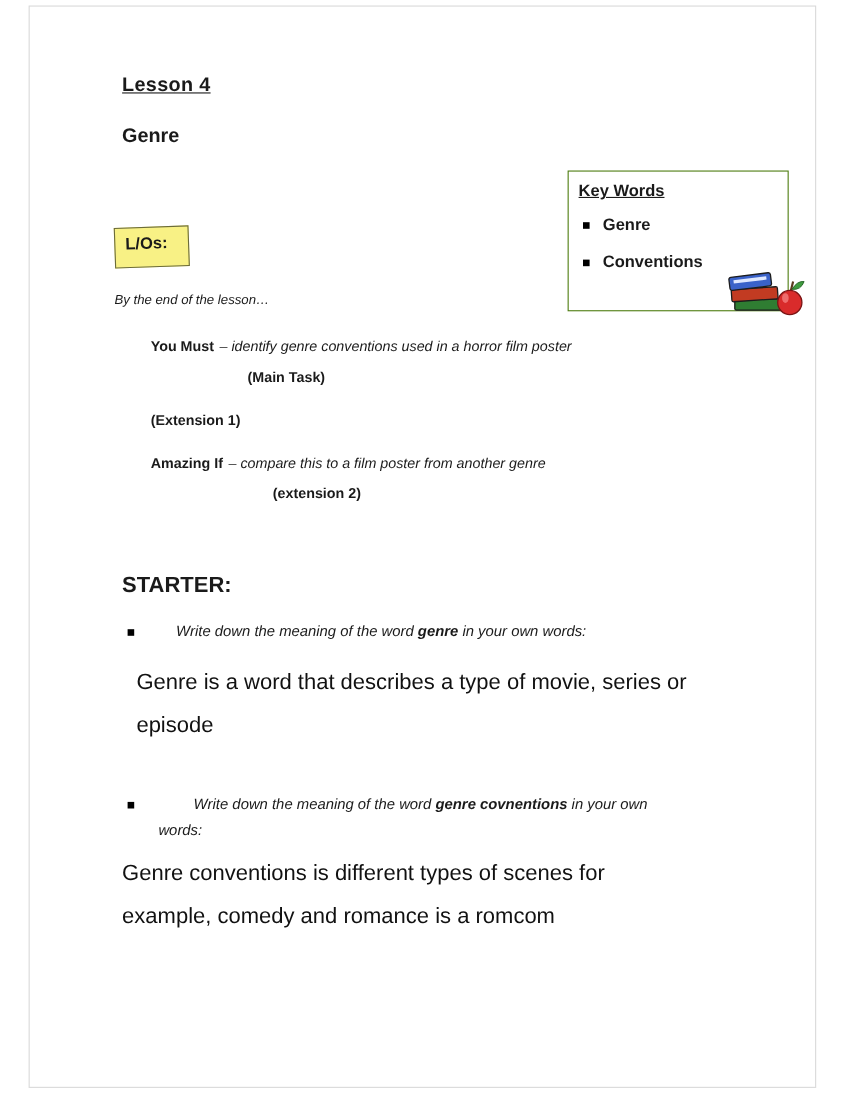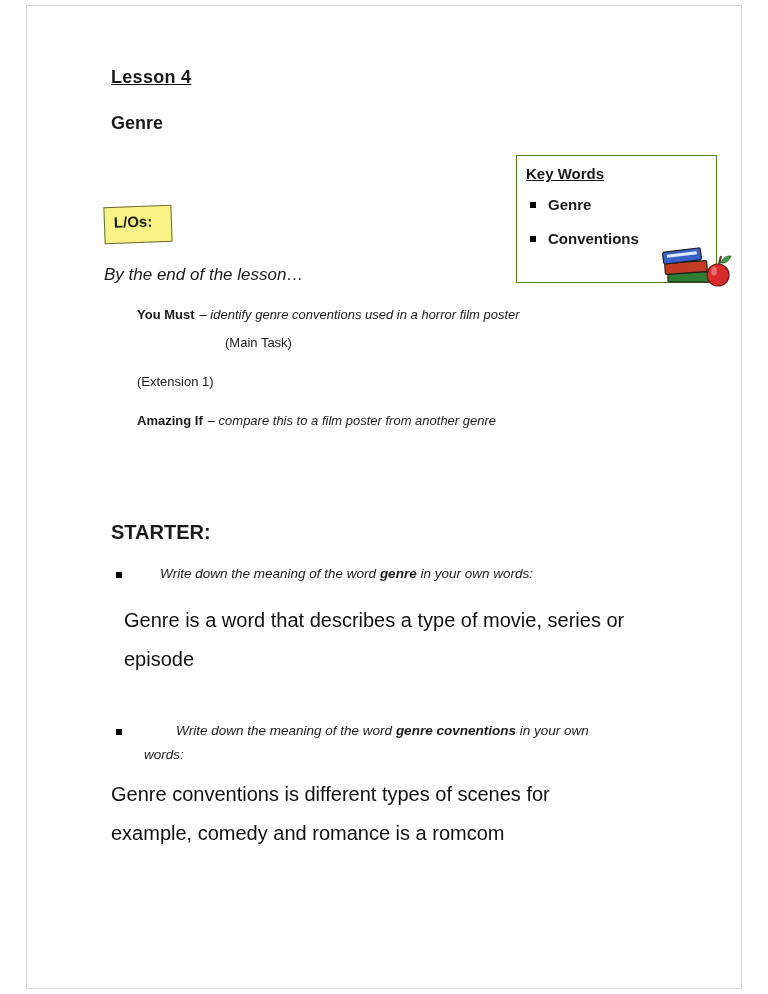--- a/index.html
+++ b/index.html
@@ -88,36 +88,36 @@
     border: 1px solid #6b6b3a;
     transform: rotate(-2deg);
     box-sizing: border-box;
     padding: 6px 0 0 9px;
     font-size: 15px;
     font-weight: bold;
   }
 
   .intro {
     left: 104px; top: 265px;
-    font-size: 17px;
+    font-size: 12px;
     font-style: italic;
   }
 
   .objectives {
     left: 137px; top: 301px;
     width: 570px;
   }
   .obj {
     font-size: 13px;
     line-height: 28px;
     margin-bottom: 11px;
   }
   .obj-label { font-weight: bold; }
   .obj-text { font-style: italic; margin-left: 5px; }
-  .obj-task { font-weight: normal; }
+  .obj-task { font-weight: bold; }
   .obj-1 .obj-task { padding-left: 88px; }
   .obj-2 .obj-task { padding-left: 0; }
   .obj-3 .obj-task { padding-left: 111px; }
 
   .starter-heading {
     left: 111px; top: 521px;
     font-size: 20px;
     font-weight: bold;
   }
 
@@ -200,20 +200,21 @@
   <div class="abs objectives">
     <div class="obj obj-1">
       <div><span class="obj-label">You Must</span><span class="obj-text">– identify genre conventions used in a horror film poster</span></div>
       <div class="obj-task">(Main Task)</div>
     </div>
     <div class="obj obj-2">
       <div class="obj-task">(Extension 1)</div>
     </div>
     <div class="obj obj-3">
       <div><span class="obj-label">Amazing If</span><span class="obj-text">– compare this to a film poster from another genre</span></div>
+      <div class="obj-task">(extension 2)</div>
     </div>
   </div>
 
   <div class="abs starter-heading">STARTER:</div>
 
   <div class="abs q-bullet q-bullet-1"></div>
   <div class="abs question question-1">
     <span>Write down the meaning of the word </span><span class="term">genre</span><span> in your own words:</span>
   </div>
   <div class="abs answer answer-1">Genre is a word that describes a type of movie, series or episode</div>

